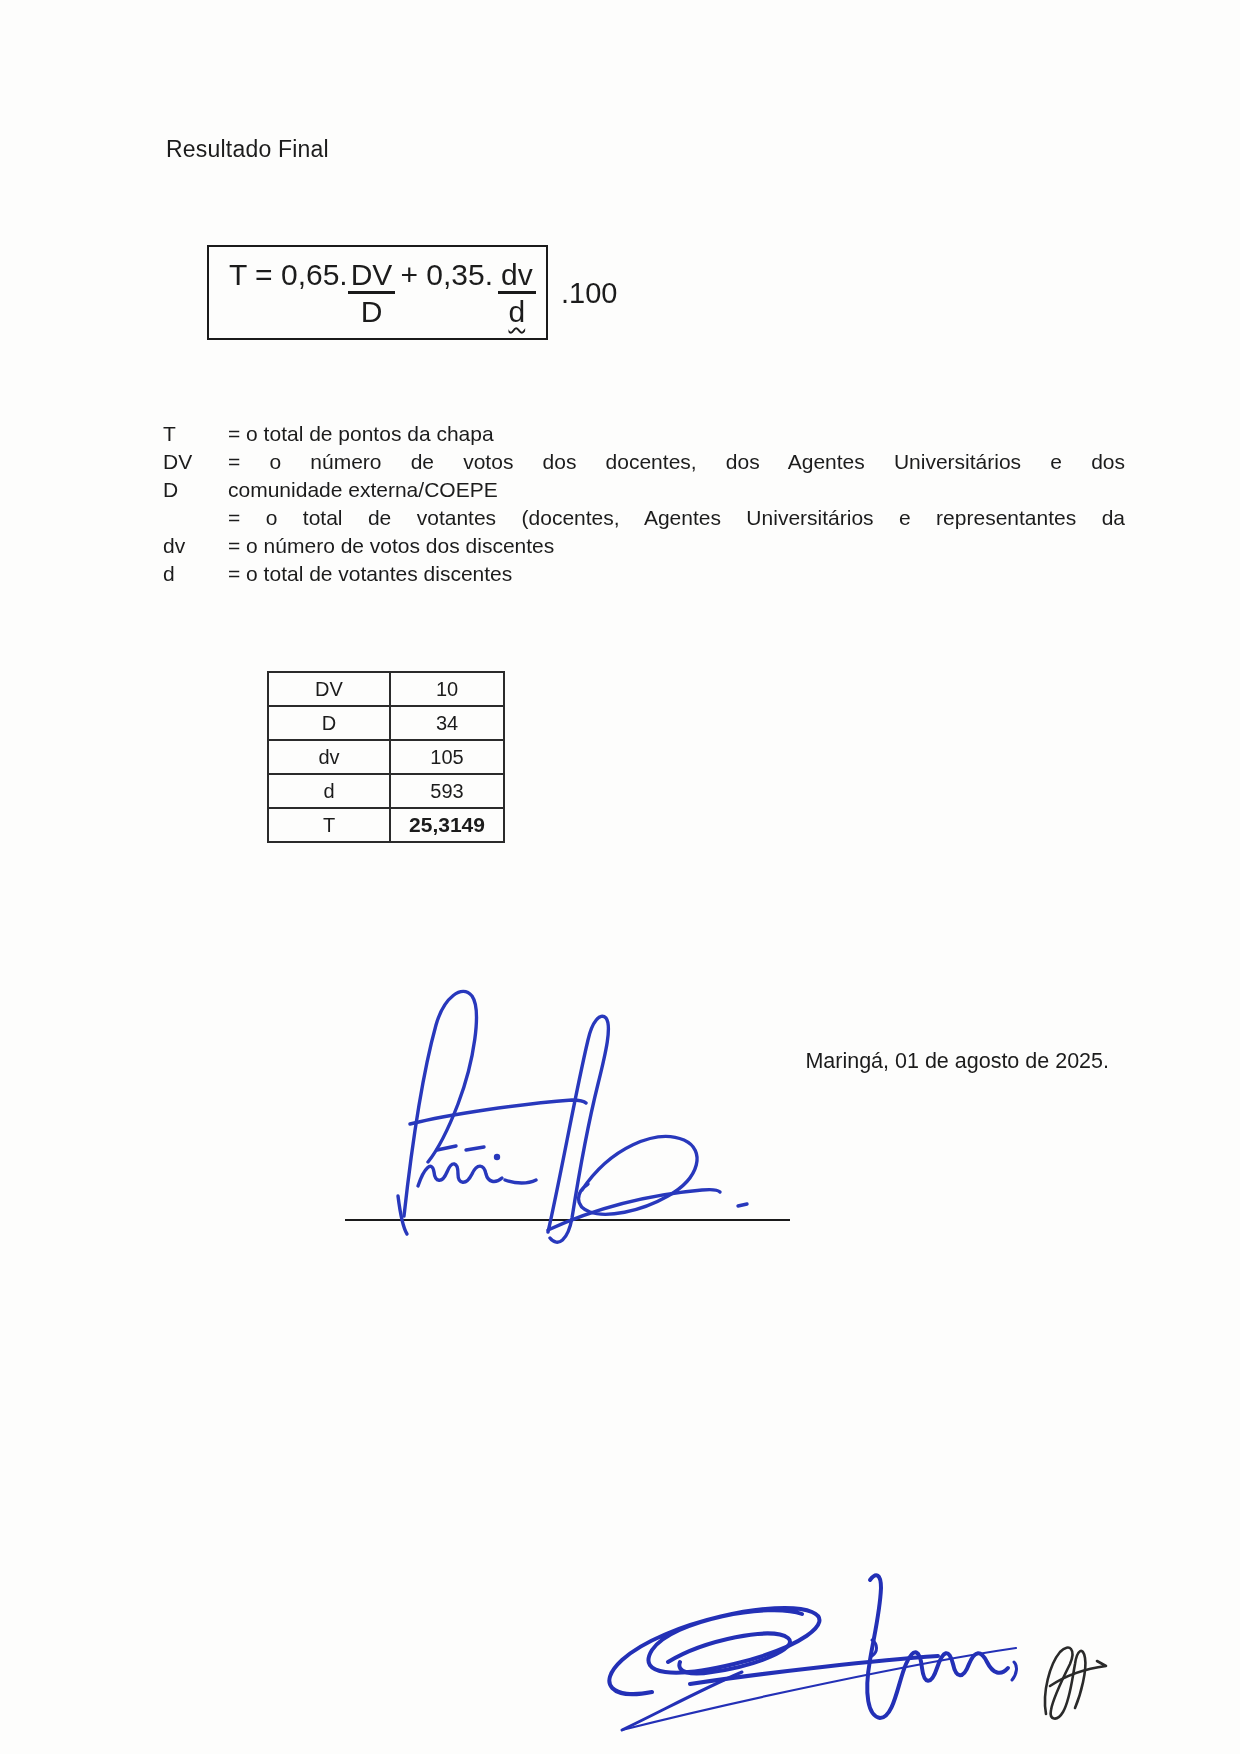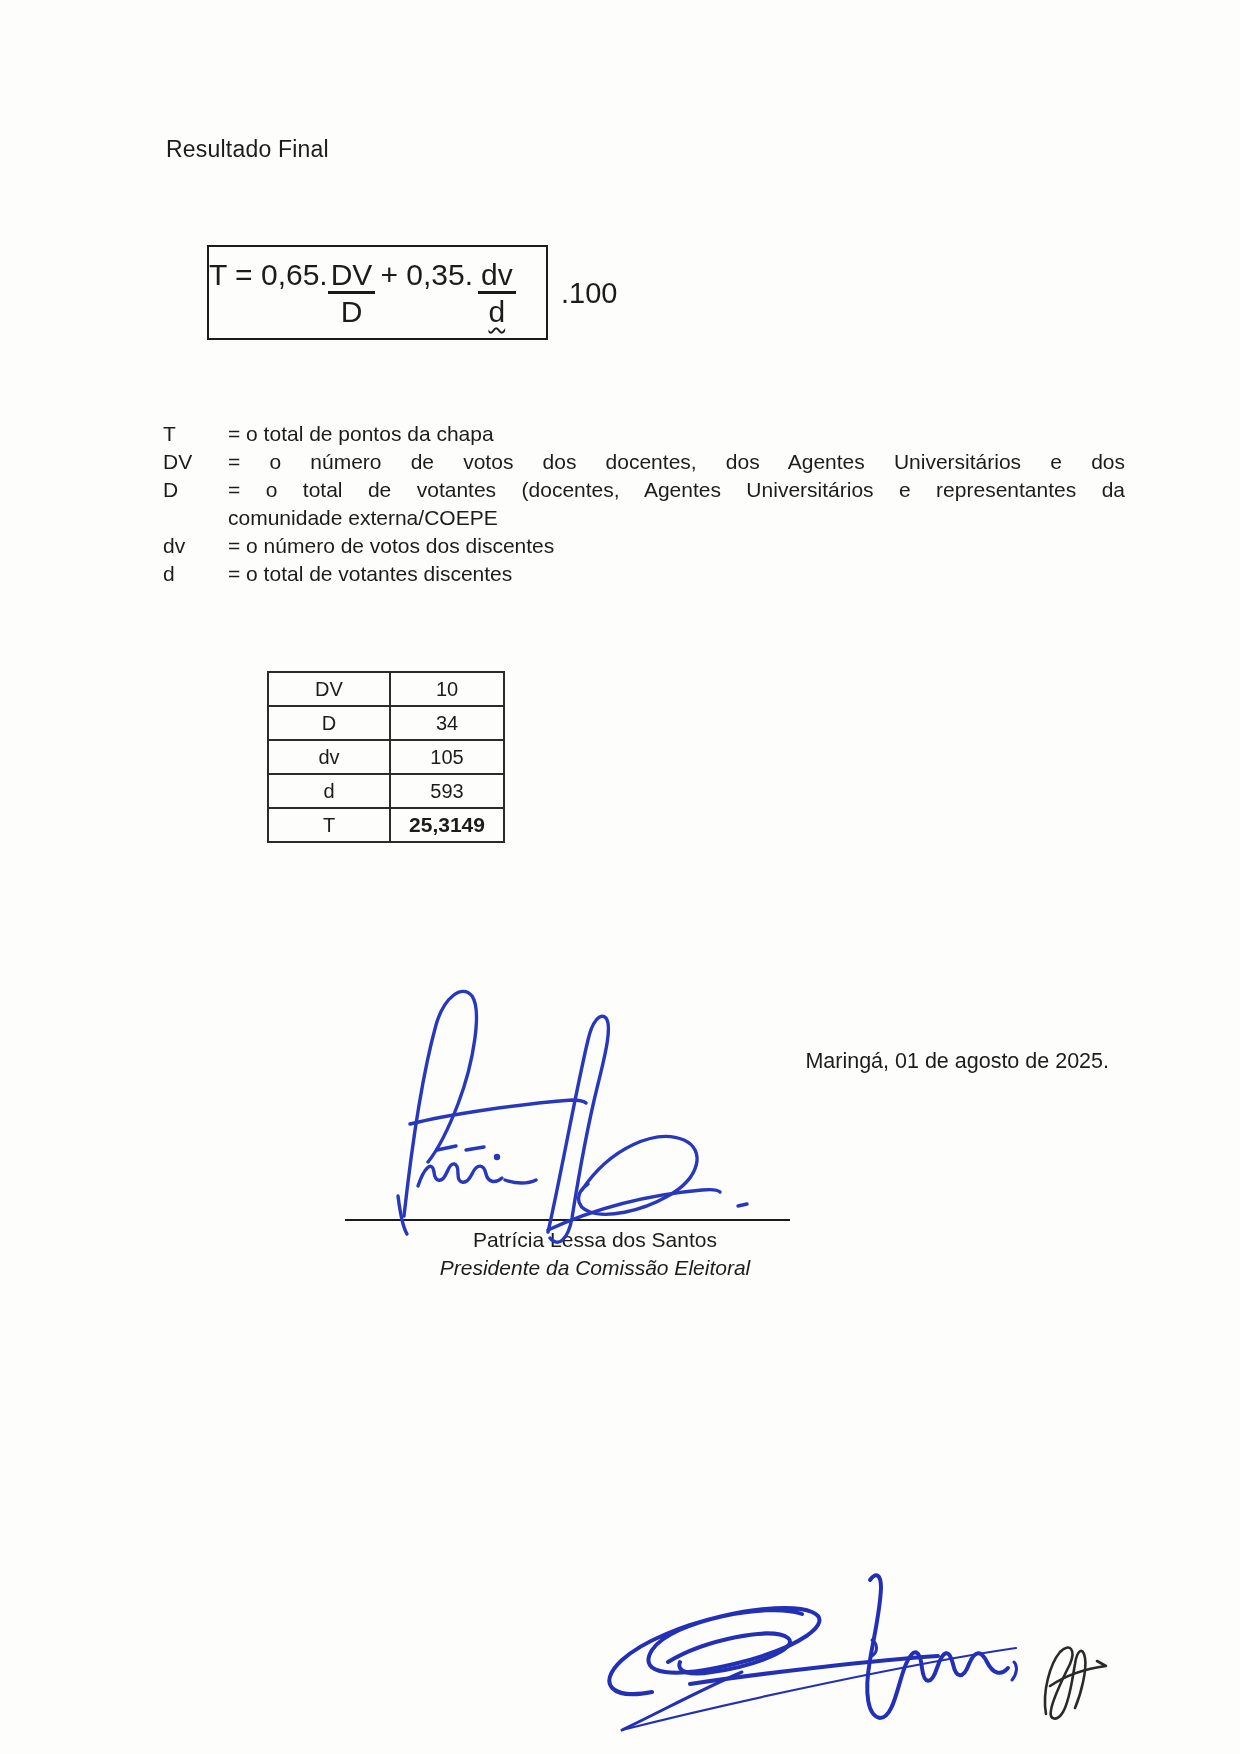--- a/index.html
+++ b/index.html
@@ -14,21 +14,21 @@
   }
   .doc-title{
     position:absolute;left:166px;top:136px;
     font-size:23px;font-weight:normal;letter-spacing:.2px;
   }
   
   .formula-box{
     position:absolute;left:207px;top:245px;width:341px;height:95px;
     border:2px solid #1b1b1b;
     display:flex;align-items:center;
-    box-sizing:border-box;
+    padding-left:20px;box-sizing:border-box;
   }
   .fx{font-size:30px;white-space:nowrap;}
   .frac{display:inline-flex;flex-direction:column;align-items:center;vertical-align:baseline;}
   .frac .num{border-bottom:3px solid #1a1a1a;padding:0 3px 1px;line-height:1.05;}
   .frac .den{padding:2px 3px 0;line-height:1.05;}
   .wavy{
     text-decoration-line:underline;
     text-decoration-style:wavy;
     text-decoration-thickness:1.5px;
     text-underline-offset:5px;
@@ -113,22 +113,22 @@
     </div>
     <div class="def-row">
       <span class="def-term">DV</span>
       <span class="def-body">
         <span class="def-line stretch">= o número de votos dos docentes, dos Agentes Universitários e dos</span>
       </span>
     </div>
     <div class="def-row">
       <span class="def-term">D</span>
       <span class="def-body">
+        <span class="def-line">comunidade externa/COEPE</span>
         <span class="def-line stretch">= o total de votantes (docentes, Agentes Universitários e representantes da</span>
-        <span class="def-line">comunidade externa/COEPE</span>
       </span>
     </div>
     <div class="def-row">
       <span class="def-term">dv</span>
       <span class="def-body">
           <span class="def-line">= o número de votos dos discentes</span>
         </span>
     </div>
     <div class="def-row">
       <span class="def-term">d</span>
@@ -160,24 +160,20 @@
         <td class="c1">T</td>
         <td class="c2 total">25,3149</td>
       </tr>
     </tbody>
   </table>
 
 
   <div class="date-line">Maringá, 01 de agosto de 2025.</div>
 
   <div class="sig-rule"></div>
-  <div class="sig-block">
-    <span class="line" style="display:block;">Patrícia Lessa dos Santos</span>
-    <span class="line sig-title" style="display:block;">Presidente da Comissão Eleitoral</span>
-  </div>
 
   <svg class="ink" viewBox="0 0 1240 1754">
 
     <g fill="none" stroke="#2838bc" stroke-linecap="round" stroke-linejoin="round" stroke-width="3.4">
       <path d="M 404,1216 C 408,1180 418,1090 436,1025 C 444,997 462,984 472,996 C 482,1010 474,1062 458,1104 C 448,1130 436,1152 428,1162"></path>
       <path d="M 398,1196 C 400,1212 402,1226 407,1234"></path>
       <path d="M 410,1124 C 450,1114 520,1104 572,1100 C 580,1100 584,1101 586,1103"></path>
       <path d="M 418,1186 C 424,1168 432,1160 434,1172 C 435,1182 442,1184 447,1172 C 452,1160 458,1162 458,1174 C 458,1184 466,1186 472,1174 C 477,1163 484,1164 486,1174 C 488,1182 495,1184 502,1178"></path>
       <path d="M 437,1150 L 456,1146"></path>
       <path d="M 466,1150 L 484,1147"></path>

